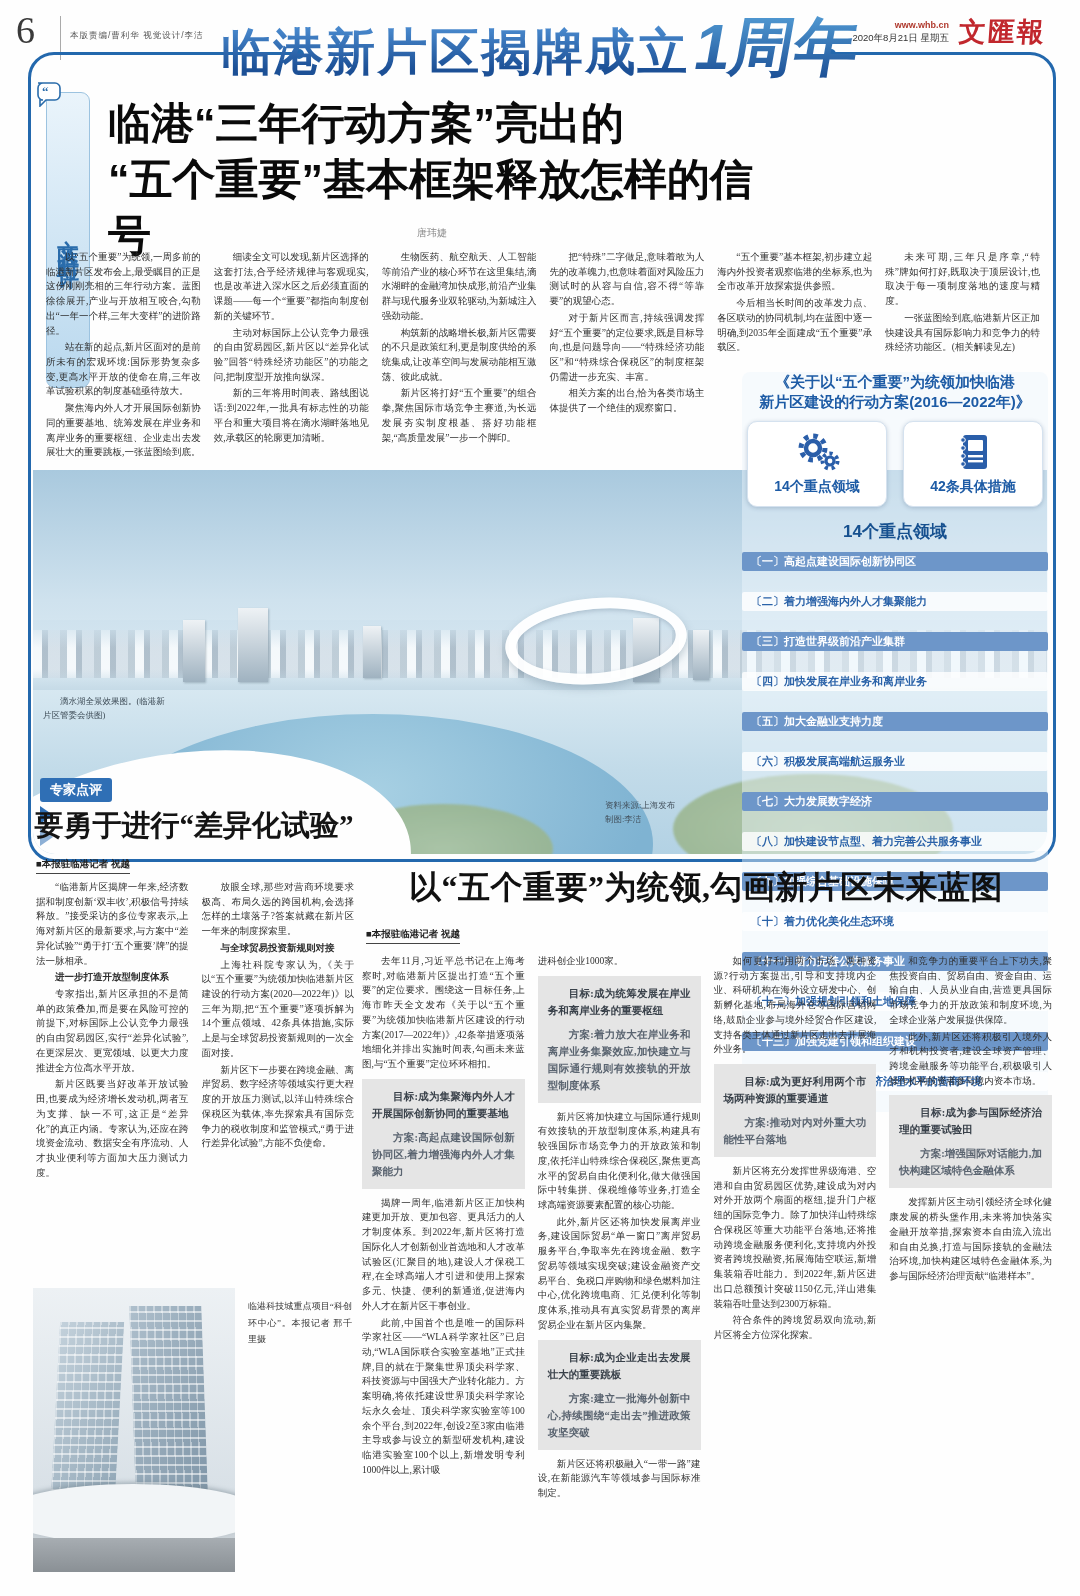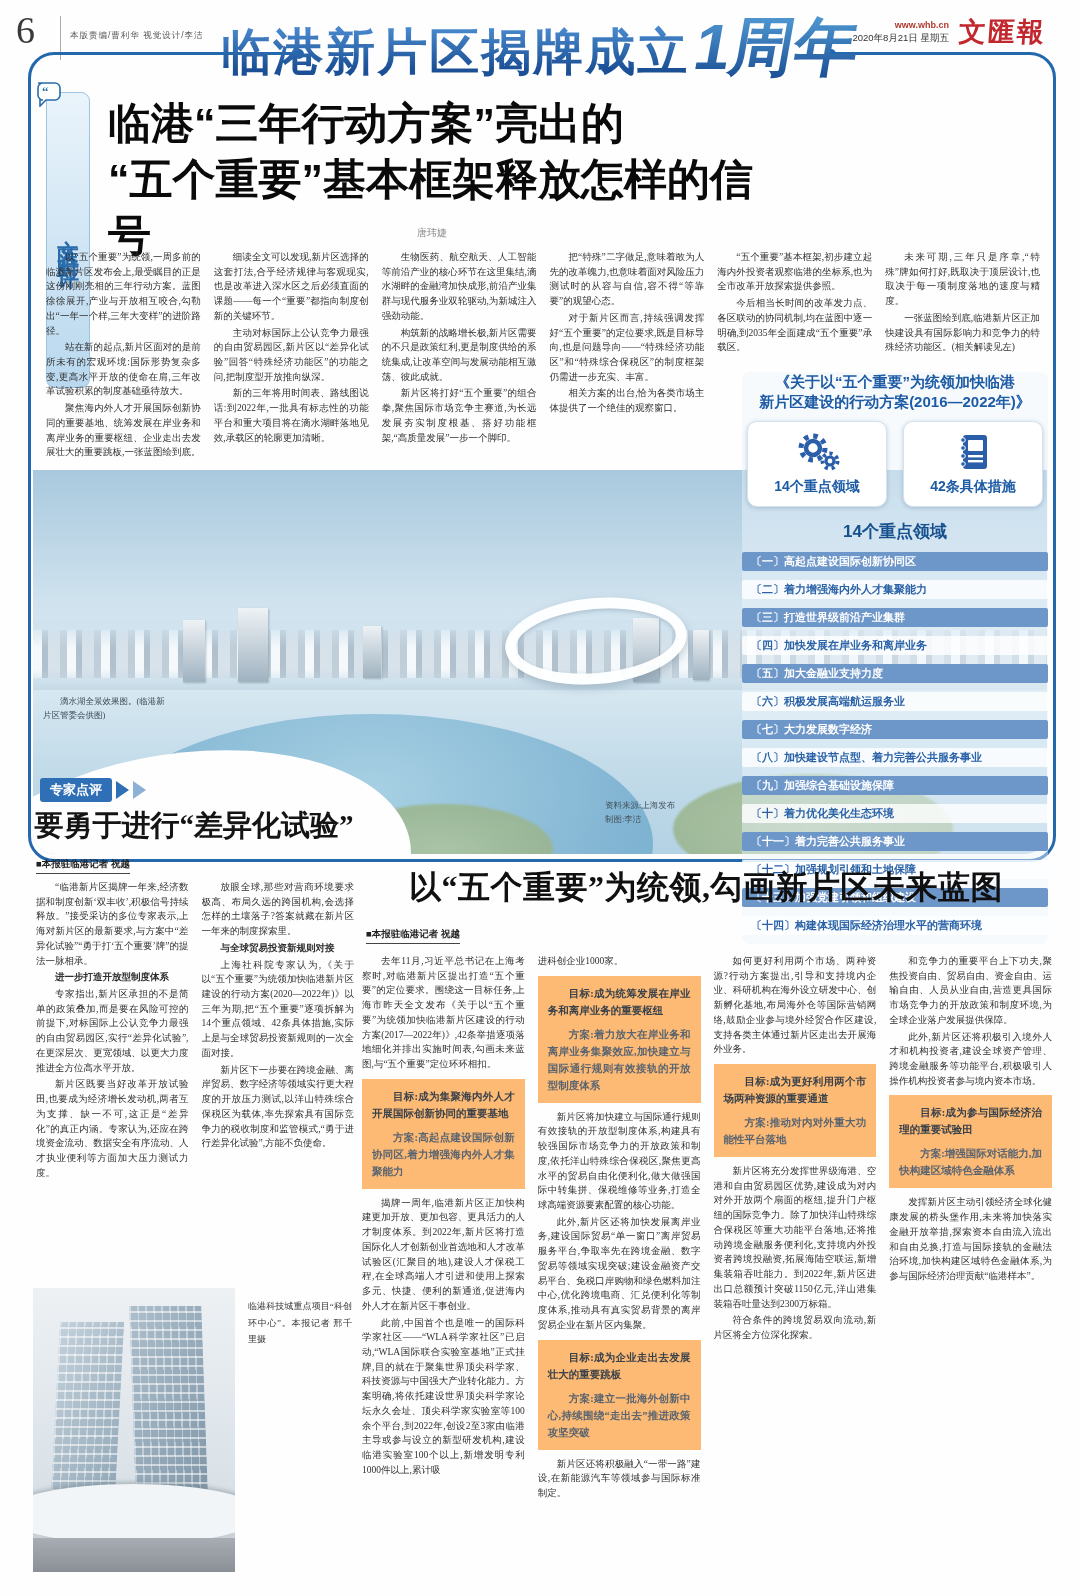--- a/index.html
+++ b/index.html
@@ -54,26 +54,26 @@
   .ph-credit{position:absolute;left:572px;top:328px;font-size:8.5px;line-height:1.7;color:#44525e;}
   
   .panel{position:absolute;left:742px;top:372px;width:306px;z-index:5;background:rgba(238,246,252,.45);border-radius:8px;}
   .plan-title{font-size:15px;font-weight:bold;color:#1d5ba5;text-align:center;line-height:1.32;font-family:"Liberation Sans",sans-serif;}
   .stats{display:flex;justify-content:center;gap:16px;margin-top:9px;}
   .stat{width:138px;height:84px;background:#fff;border:1px solid #d5e2ef;border-radius:10px;box-shadow:0 1px 4px rgba(40,70,110,.25);
     display:flex;flex-direction:column;align-items:center;justify-content:center;}
   .stat-label{font-size:14px;font-weight:bold;color:#1d5ba5;margin-top:2px;font-family:"Liberation Sans",sans-serif;}
   .list-title{margin-top:13px;text-align:center;font-size:17px;font-weight:bold;color:#16508f;font-family:"Liberation Sans",sans-serif;}
   .items{margin-top:9px;}
-  .item{height:19px;line-height:19px;font-size:11px;font-weight:bold;padding-left:9px;border-radius:2px;margin-bottom:9px;
+  .item{height:19px;line-height:19px;font-size:11px;font-weight:bold;padding-left:9px;border-radius:2px;margin-bottom:21px;
     font-family:"Liberation Sans",sans-serif;white-space:nowrap;overflow:hidden;}
   .item.solid{background:#6d96c9;color:#fff;}
   .item.light{background:rgba(255,255,255,.8);color:#2a62a8;}
   
-  .exp-badge-row{position:absolute;left:40px;top:778px;display:flex;align-items:center;gap:4px;z-index:6;}
+  .exp-badge-row{position:absolute;left:40px;top:778px;display:flex;align-items:flex-start;gap:4px;z-index:6;flex-direction:column;}
   .exp-badge{background:#2f6fb5;color:#fff;font-size:13px;font-weight:bold;padding:3px 10px;border-radius:3px;font-family:"Liberation Sans",sans-serif;}
   .chev{width:0;height:0;border-top:9px solid transparent;border-bottom:9px solid transparent;border-left:13px solid #2f6fb5;}
   .chev.c2{opacity:.55;}
   .exp-head{position:absolute;left:33px;top:806px;width:322px;text-align:center;font-size:29px;font-weight:bold;color:#141414;z-index:6;
     font-family:"Liberation Serif",serif;}
   .exp-byline{position:absolute;left:36px;top:858px;font-size:9.5px;font-weight:bold;color:#222;z-index:6;border-bottom:1px solid #444;padding-bottom:2px;font-family:"Liberation Sans",sans-serif;}
   .expcols{position:absolute;left:36px;top:880px;width:318px;display:flex;gap:13px;z-index:6;}
   .ecol{flex:1;height:352px;overflow:hidden;}
   .subhead{margin:5px 0 4px 0;font-size:10.5px;font-weight:bold;color:#111;text-align:center;text-indent:0;font-family:"Liberation Sans",sans-serif;}
   
@@ -82,21 +82,21 @@
   .t2grid{position:absolute;inset:0;background:repeating-linear-gradient(0deg,rgba(255,255,255,.55) 0 2px,transparent 2px 9px),repeating-linear-gradient(90deg,rgba(255,255,255,.4) 0 1.5px,transparent 1.5px 8px);}
   .canopy{position:absolute;left:-30px;bottom:28px;width:260px;height:60px;background:#f2f5f7;border-radius:50%;box-shadow:0 -2px 4px rgba(120,135,145,.5);}
   .plaza{position:absolute;left:0;bottom:0;width:100%;height:34px;background:linear-gradient(180deg,#a7adb2,#8a9095);}
   .ph2-caption{position:absolute;left:248px;top:1298px;width:104px;font-size:9px;line-height:1.85;color:#333;z-index:6;text-align:justify;}
   
   .main-head{position:absolute;left:360px;top:866px;width:692px;text-align:center;font-size:32px;font-weight:bold;color:#101010;
     font-family:"Liberation Serif",serif;letter-spacing:0.5px;z-index:6;}
   .main-byline{position:absolute;left:366px;top:928px;font-size:9.5px;font-weight:bold;color:#222;border-bottom:1px solid #444;padding-bottom:2px;z-index:6;font-family:"Liberation Sans",sans-serif;}
   .maincols{position:absolute;left:362px;top:954px;width:690px;display:flex;gap:13px;z-index:6;}
   .mcol{flex:1;height:626px;overflow:hidden;}
-  .goalbox{background:#fdba74;padding:9px 10px;margin:7px 0;}
+  .goalbox{background:#e5e5e5;padding:9px 10px;margin:7px 0;}
   .goalbox .goal{font-size:10.5px;font-weight:bold;line-height:1.62;color:#39414a;text-indent:2em;text-align:justify;}
   .goalbox .plan{font-size:10.5px;font-weight:bold;line-height:1.62;color:#5a6470;text-indent:2em;text-align:justify;margin-top:7px;}
   p.cont{text-indent:0;}
 </style>
 </head>
 <body>
 
 <div class="page">
 
   <div class="pagenum">6</div>

